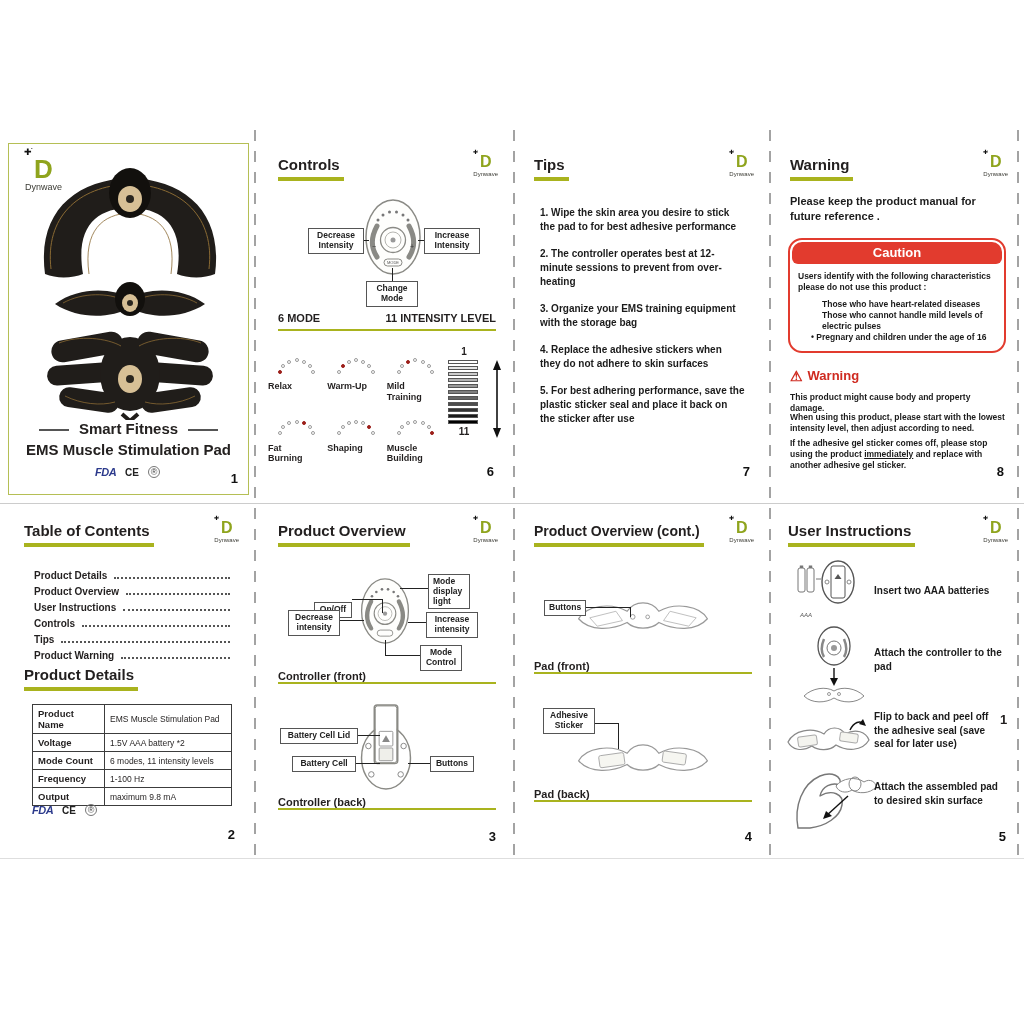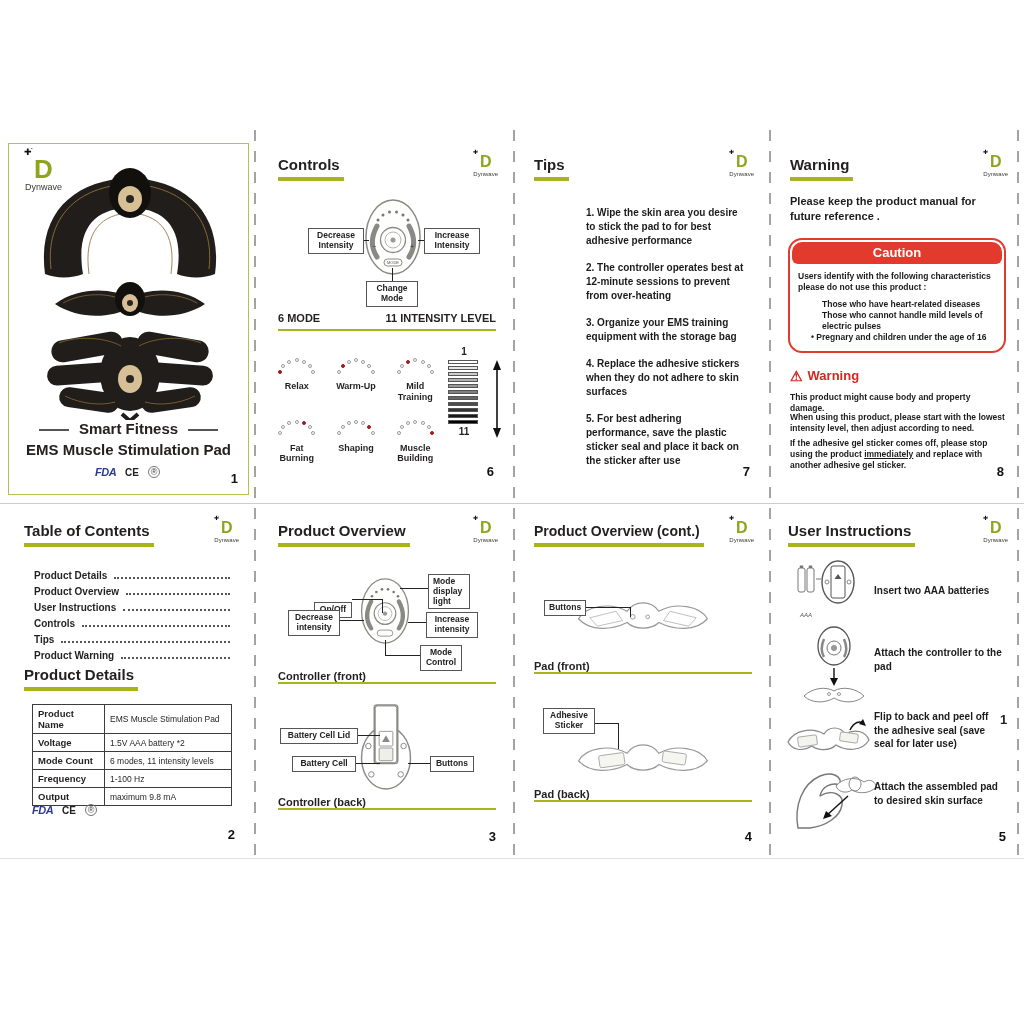--- a/index.html
+++ b/index.html
@@ -24,28 +24,28 @@
   .lbox{position:absolute;border:1px solid #555;background:#fff;font-size:8.5px;font-weight:bold;
     padding:2px 4px;text-align:center;white-space:pre-line;line-height:1.15;color:#222;z-index:2;}
   .cline{position:absolute;background:#222;z-index:1;}
   .cap{position:absolute;font-weight:bold;font-size:11px;color:var(--ink);
     border-bottom:2px solid var(--olive);}
   .bodytext{position:absolute;font-weight:bold;color:#1c1c1c;}
   
   .modehdr{position:absolute;display:flex;justify-content:space-between;align-items:flex-end;
     border-bottom:2px solid var(--olive);padding-bottom:5px;font-size:11px;font-weight:bold;}
   .mode-grid{position:absolute;display:grid;grid-template-columns:repeat(3,1fr);row-gap:13px;column-gap:2px;}
-  .mode-cell{text-align:center;}
+  .mode-cell{}
   .mode-dots{position:relative;width:44px;height:24px;margin:0 auto;}
   .dot{position:absolute;width:4px;height:4px;border:1px solid #9a9a9a;border-radius:50%;background:#fff;}
   .dot.red{background:#9c1f1a;border-color:#9c1f1a;}
   .mode-name{font-size:9px;font-weight:bold;white-space:pre-line;line-height:1.2;margin-top:3px;}
   .ibar{width:30px;height:4px;border:1px solid #555;margin-bottom:2px;}
   
-  .tips p{font-size:10px;font-weight:bold;line-height:1.4;margin-bottom:13px;color:#1b1b1b;margin-left:46px;}
+  .tips p{font-size:10px;font-weight:bold;line-height:1.4;margin-bottom:13px;color:#1b1b1b;}
   
   .caution{position:absolute;border:2px solid var(--red);border-radius:14px;background:#fff;overflow:hidden;}
   .caution .chead{background:var(--red);color:#fff;text-align:center;font-weight:bold;font-size:13px;
     padding:3px 0 4px;border-radius:10px 10px 6px 6px;margin:2px;}
   .caution .cbody{padding:5px 8px 8px;font-size:8.5px;font-weight:bold;line-height:1.3;color:#1b1b1b;}
   .caution .cbody .cintro{margin-bottom:6px;}
   .citem{margin:0;} .citem.indent2{padding-left:24px;} .citem.indent1{padding-left:13px;}
   .warnrow{position:absolute;display:flex;align-items:center;gap:5px;color:var(--redtext);font-weight:bold;font-size:13px;}
   .warnrow .tri{font-size:14px;line-height:1;color:var(--redtext);}
   .wpar{position:absolute;font-size:8.5px;font-weight:bold;line-height:1.3;color:#1b1b1b;}

